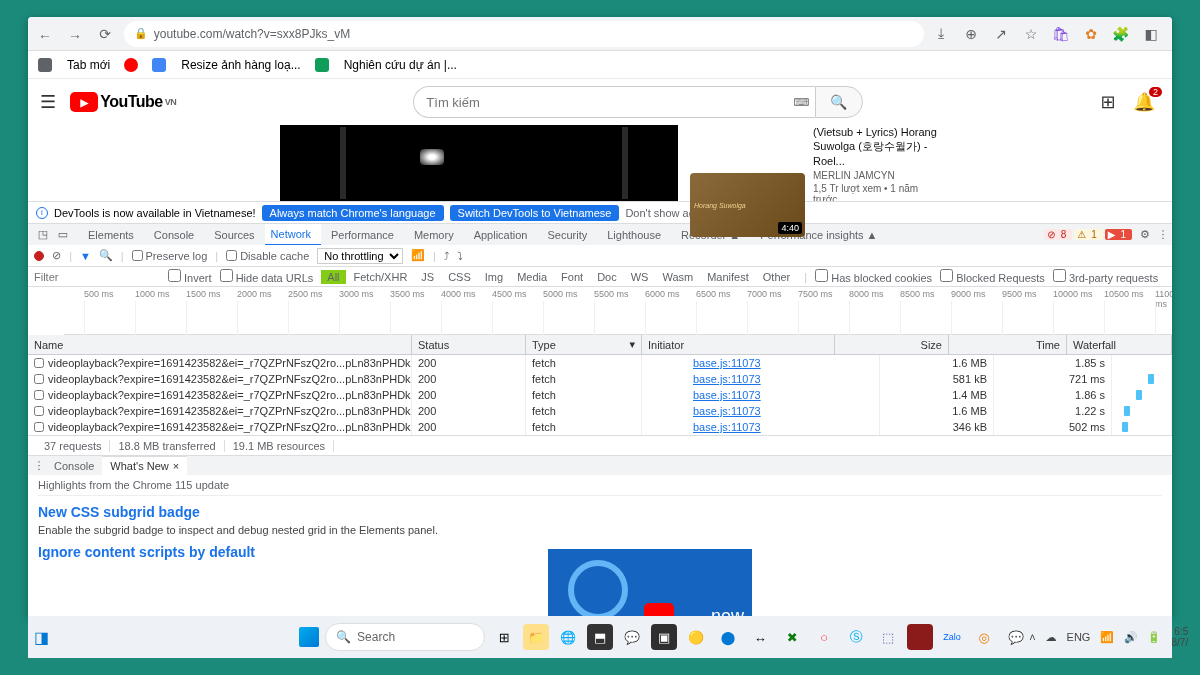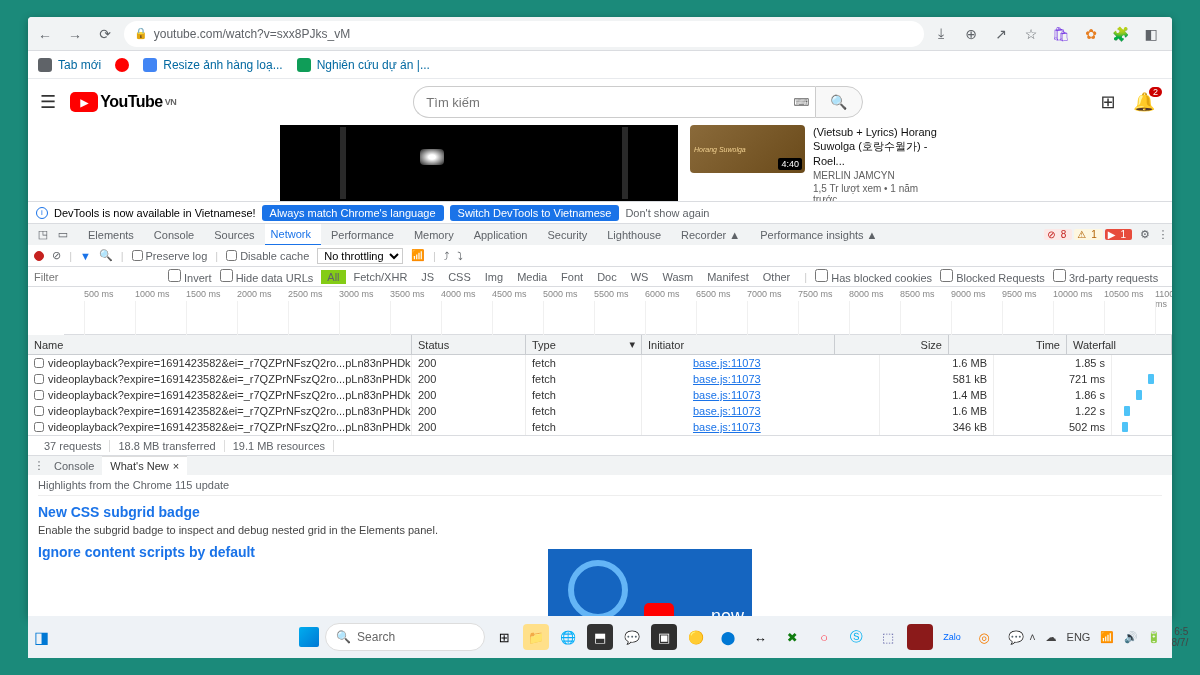--- a/index.html
+++ b/index.html
@@ -5,42 +5,42 @@
 * { margin: 0; padding: 0; box-sizing: border-box; font-family: "Segoe UI", Arial, sans-serif; }
 body { background: #1b8a7a; width: 1200px; height: 675px; overflow: hidden; position: relative; }
 .chrome-window { position: absolute; left: 28px; top: 17px; width: 1144px; height: 600px; background: #fff; display: flex; flex-direction: column; border-radius: 4px 4px 0 0; overflow: hidden; box-shadow: 0 2px 8px rgba(0,0,0,0.3); }
 .toolbar-row { height: 34px; background: #f1f3f4; display: flex; align-items: center; padding: 0 6px; gap: 8px; border-bottom: 1px solid #dadce0; }
 .nav-btn { width: 22px; height: 22px; display: flex; align-items: center; justify-content: center; color: #5f6368; cursor: pointer; font-size: 14px; }
 .addr-bar { flex: 1; height: 26px; background: #fff; border-radius: 13px; display: flex; align-items: center; padding: 0 10px; gap: 6px; font-size: 12px; color: #5f6368; }
 .addr-bar .lock { font-size: 11px; }
 .tb-icons { display: flex; gap: 12px; align-items: center; padding-right: 6px; }
 .tb-icons .ic { width: 18px; height: 18px; display: flex; align-items: center; justify-content: center; font-size: 14px; color: #5f6368; }
 .bookmarks-row { height: 28px; background: #fff; display: flex; align-items: center; padding: 0 10px; gap: 14px; font-size: 12px; border-bottom: 1px solid #e8eaed; }
-.bm-item { display: flex; align-items: center; gap: 6px; color: #0369a1; }
+.bm-item { display: flex; align-items: center; gap: 15px; color: #000000; }
 .bm-ico { width: 14px; height: 14px; border-radius: 3px; }
 .yt-row { height: 46px; display: flex; align-items: center; padding: 0 12px; gap: 14px; }
 .yt-menu { font-size: 18px; color: #333; }
 .yt-logo { display: flex; align-items: center; gap: 2px; font-weight: 700; font-size: 16px; letter-spacing: -0.5px; }
 .yt-play { width: 28px; height: 20px; background: #ff0000; border-radius: 5px; display: flex; align-items: center; justify-content: center; color: #fff; font-size: 10px; }
 .yt-vn { font-size: 9px; color: #666; vertical-align: super; }
 .yt-center { flex: 1; display: flex; justify-content: center; }
 .yt-search { display: flex; width: 450px; height: 32px; }
 .yt-search input { flex: 1; border: 1px solid #ccc; border-right: none; border-radius: 16px 0 0 16px; padding: 0 12px; font-size: 13px; outline: none; }
 .yt-search .kb { width: 28px; border-top: 1px solid #ccc; border-bottom: 1px solid #ccc; display: flex; align-items: center; justify-content: center; font-size: 11px; color: #666; background: #fff; }
 .yt-search .sb { width: 48px; border: 1px solid #ccc; border-radius: 0 16px 16px 0; background: #f8f8f8; display: flex; align-items: center; justify-content: center; font-size: 14px; }
 .yt-right { display: flex; gap: 18px; align-items: center; font-size: 18px; color: #333; padding-right: 4px; }
 .yt-bell { position: relative; }
 .yt-badge { position: absolute; top: -4px; right: -6px; background: #cc0000; color: #fff; font-size: 9px; border-radius: 8px; padding: 0 4px; }
 .yt-content { height: 76px; display: flex; gap: 12px; padding-left: 252px; }
 .video-player { width: 398px; height: 76px; background: #000; position: relative; }
 .vp-light { position: absolute; left: 140px; top: 24px; width: 24px; height: 16px; background: radial-gradient(#fff 20%, rgba(255,255,255,0.1)); border-radius: 4px; }
 .vp-col { position: absolute; left: 60px; top: 2px; width: 6px; height: 72px; background: #2a2a2a; }
 .vp-col2 { position: absolute; left: 342px; top: 2px; width: 6px; height: 72px; background: #2a2a2a; }
 .sidebar-vid { display: flex; gap: 8px; }
-.thumb { width: 115px; height: 48px; background: linear-gradient(135deg,#8a6a3a,#6a4a1a); border-radius: 4px; position: relative; font-size: 7px; color: #f0d090; display: flex; flex-direction: column; justify-content: center; padding: 2px 4px; font-style: italic; }
+.thumb { width: 115px; height: 64px; background: linear-gradient(135deg,#8a6a3a,#6a4a1a); border-radius: 4px; position: relative; font-size: 7px; color: #f0d090; display: flex; flex-direction: column; justify-content: center; padding: 2px 4px; font-style: italic; margin-top: 48px; }
 .thumb .dur { position: absolute; right: 3px; bottom: 3px; background: #000; color: #fff; font-size: 9px; padding: 1px 3px; border-radius: 2px; font-style: normal; }
 .vid-meta { font-size: 11px; color: #0f0f0f; width: 130px; }
 .vid-meta .vt { font-weight: 500; line-height: 1.3; }
 .vid-meta .vc { color: #606060; font-size: 10px; margin-top: 2px; }
 .devtools-banner { height: 22px; background: #fff; border-top: 1px solid #dadce0; display: flex; align-items: center; padding: 0 8px; gap: 6px; font-size: 11px; }
 .db-info { width: 12px; height: 12px; border: 1px solid #1a73e8; border-radius: 50%; color: #1a73e8; display: inline-flex; align-items: center; justify-content: center; font-size: 8px; }
 .db-btn { background: #1a73e8; color: #fff; padding: 2px 8px; border-radius: 3px; font-size: 11px; }
 .db-link { color: #5f6368; }
 .dt-tabs { height: 22px; background: #f1f3f4; border-top: 1px solid #dadce0; display: flex; align-items: center; font-size: 11px; color: #5f6368; }
 .dt-tabs .tl { display: flex; gap: 2px; padding: 0 6px; }

